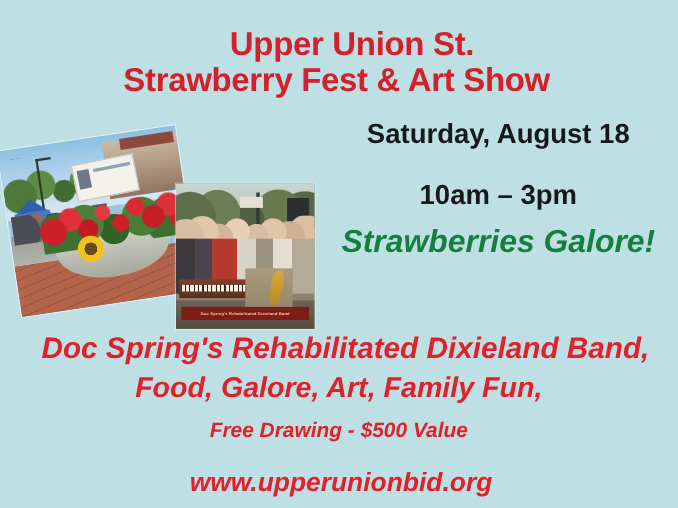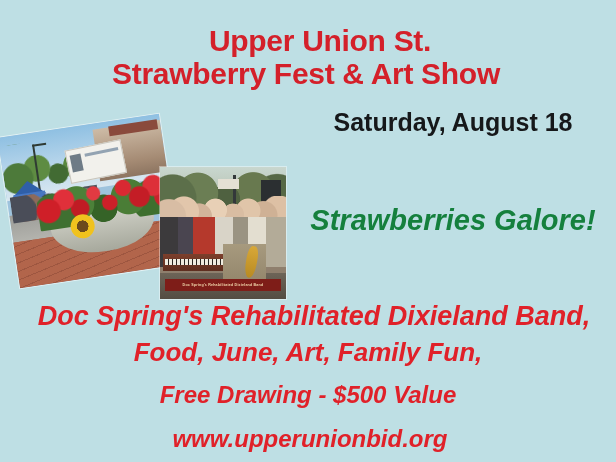--- a/index.html
+++ b/index.html
@@ -29,21 +29,21 @@
   #time-line{top:163px;font-size:25px;font-weight:bold;color:#16181a;}
   #galore-line{top:204px;font-size:29px;font-weight:bold;font-style:italic;color:#15803d;}
 
   
   .bottom-line{
     position:absolute;left:0;right:0;text-align:center;
     color:#e02129;font-weight:bold;font-style:italic;white-space:nowrap;
   }
   #band-line{top:301px;font-size:27px;transform:translateX(6px);}
   #activities-line{top:337px;font-size:26px;}
-  #drawing-line{top:381px;font-size:24px;}
+  #drawing-line{top:381px;font-size:19px;}
   #url-line{top:425px;font-size:24px;transform:translateX(2px);}
 
   
   #photo-street{
     position:absolute;left:8px;top:125px;width:163px;height:152px;
     transform:rotate(-8.5deg);
     overflow:hidden;background:#9ec3dd;
     box-shadow:0 0 0 1px rgba(255,255,255,.55);
   }
   #photo-street .sky{
@@ -272,20 +272,21 @@
     <div class="piano"></div>
     <div class="keys"></div>
     <div class="seated"></div>
     <div class="sax"></div>
     <div class="caption-bar">
       <span>Doc Spring's Rehabilitated Dixieland Band</span>
     </div>
   </div>
 
   <div class="right-col" id="date-line">Saturday, August 18</div>
+  <div class="right-col" id="time-line">10am – 3pm</div>
   <div class="right-col" id="galore-line">Strawberries Galore!</div>
 
   <div class="bottom-line" id="band-line">Doc Spring's Rehabilitated Dixieland Band,</div>
-  <div class="bottom-line" id="activities-line">Food, June, Art, Family Fun,</div>
+  <div class="bottom-line" id="activities-line">Food, Galore, Art, Family Fun,</div>
   <div class="bottom-line" id="drawing-line">Free Drawing - $500 Value</div>
   <div class="bottom-line" id="url-line">www.upperunionbid.org</div>
 
 </div>
 
 </body></html>

